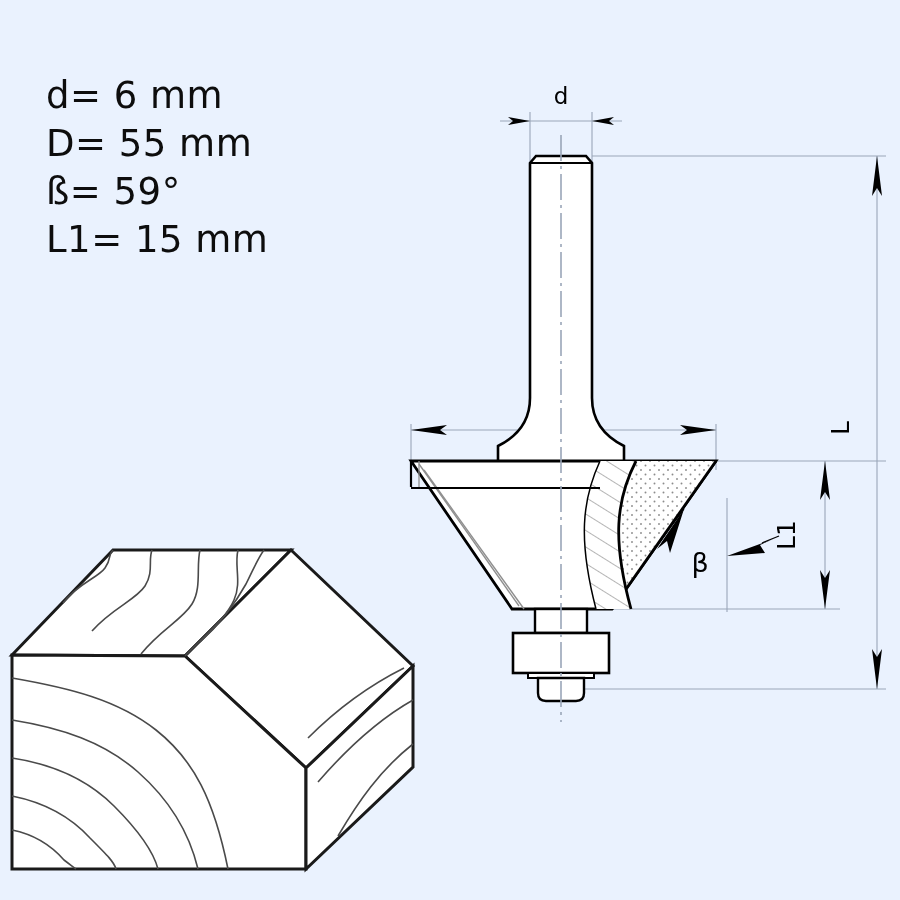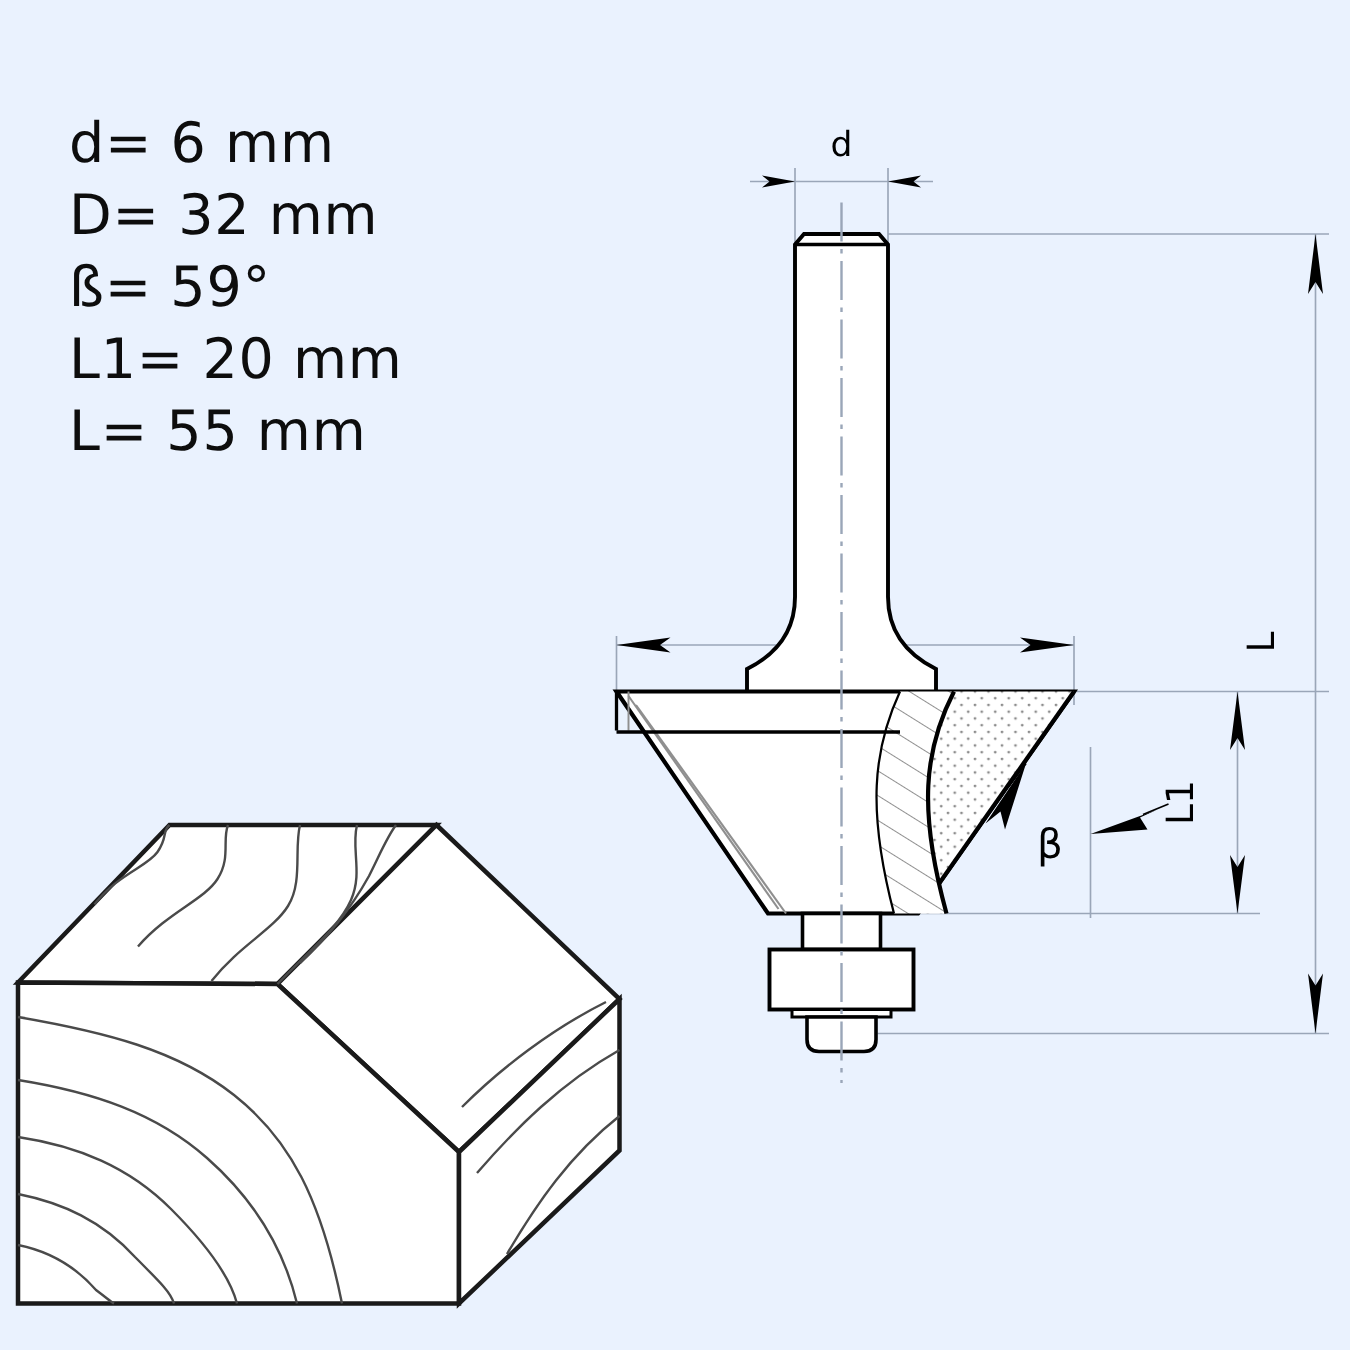--- a/index.html
+++ b/index.html
@@ -39,24 +39,23 @@
     fill: #000;
   }
 </style>
 </head>
 <body>
 
 <div id="page">
 
   <div id="spec-list">
     <div class="spec-line">d= 6 mm</div>
-    <div class="spec-line">D= 32 mm</div>
+    <div class="spec-line">D= 55 mm</div>
     <div class="spec-line">ß= 59°</div>
-    <div class="spec-line">L1= 20 mm</div>
-    <div class="spec-line">L= 55 mm</div>
+    <div class="spec-line">L1= 15 mm</div>
   </div>
 
   <svg id="drawing-svg" width="900" height="900" viewBox="0 0 900 900">
     <defs>
 
       <pattern id="stipple" width="9" height="9" patternUnits="userSpaceOnUse">
         <rect width="9" height="9" fill="#ffffff"></rect>
         <circle cx="2" cy="2" r="0.95" fill="#8c8c8c"></circle>
         <circle cx="6.5" cy="6.5" r="0.95" fill="#8c8c8c"></circle>
       </pattern>

